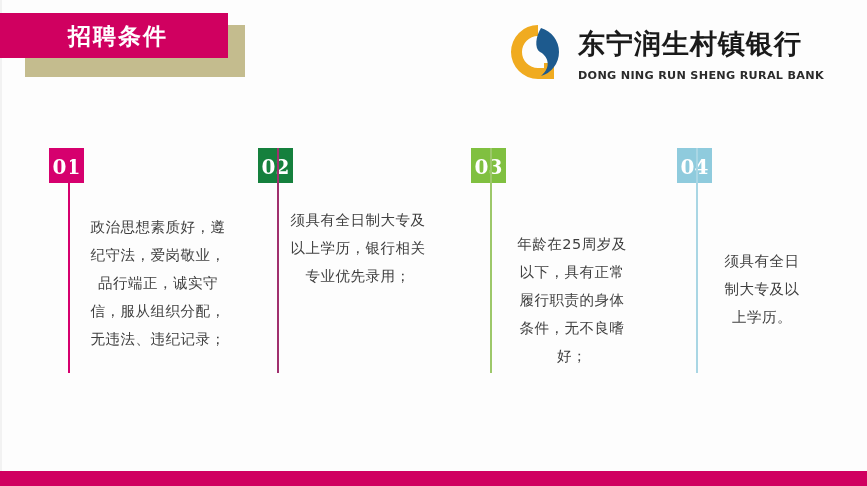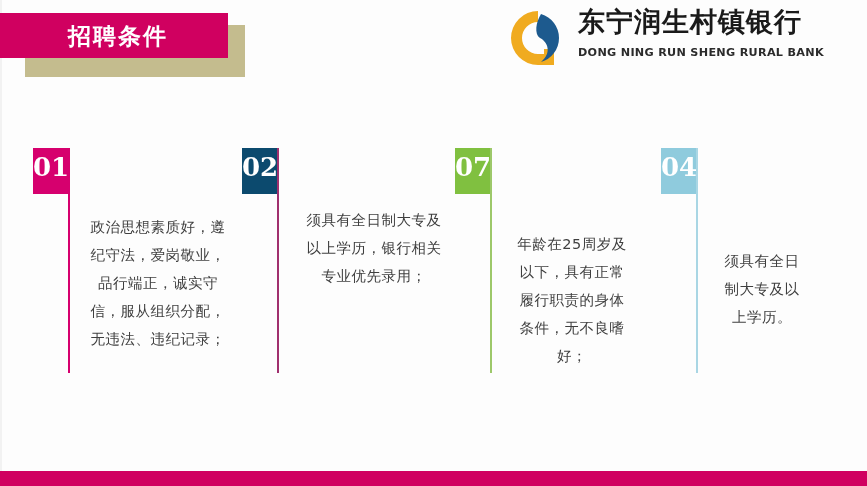--- a/index.html
+++ b/index.html
@@ -55,25 +55,25 @@
     letter-spacing: 2px;
     padding-left: 8px;
     box-sizing: border-box;
     white-space: nowrap;
   }
 
   
   .logo-block {
     position: absolute;
     left: 508px;
-    top: 8px;
+    top: 20px;
     width: 320px;
     height: 62px;
     display: flex;
-    align-items: flex-start;
+    align-items: flex-end;
   }
   .logo-mark {
     width: 60px;
     height: 60px;
     flex: 0 0 60px;
   }
   .logo-words {
     margin-left: 10px;
     display: flex;
     flex-direction: column;
@@ -106,27 +106,27 @@
     top: 0;
     width: 867px;
     height: 486px;
   }
   .step {
     position: absolute;
     top: 148px;
   }
   .badge {
     position: absolute;
-    left: 0;
+    left: 16px;
     top: 0;
     width: 35px;
-    height: 46px;
+    height: 35px;
     color: #ffffff;
     font-family: "DejaVu Serif", "Liberation Serif", serif;
-    font-size: 26px;
+    font-size: 20px;
     font-weight: bold;
     text-align: center;
     line-height: 38px;
     letter-spacing: 0px;
   }
   .vline {
     position: absolute;
     left: 35px;
     top: 0;
     width: 2px;
@@ -187,27 +187,27 @@
 
   <div class="steps">
 
     <div class="step" style="left:33px;">
       <div class="badge" style="background:#d6006e;">01</div>
       <div class="vline" style="background:#d6006e;"></div>
     </div>
     <div class="step-text" style="left:88px; top:213px; width:140px;">政治思想素质好，遵纪守法，爱岗敬业，品行端正，诚实守信，服从组织分配，无违法、违纪记录；</div>
 
     <div class="step" style="left:242px;">
-      <div class="badge" style="background:#0c4a6e;">02</div>
+      <div class="badge" style="background:#15803d;">02</div>
       <div class="vline" style="background:#a0306e;"></div>
     </div>
-    <div class="step-text" style="left:304px; top:206px; width:140px;">须具有全日制大专及以上学历，银行相关专业优先录用；</div>
+    <div class="step-text" style="left:288px; top:206px; width:140px;">须具有全日制大专及以上学历，银行相关专业优先录用；</div>
 
     <div class="step" style="left:455px;">
-      <div class="badge" style="background:#80c040;">07</div>
+      <div class="badge" style="background:#80c040;">03</div>
       <div class="vline" style="background:#9dc86a;"></div>
     </div>
     <div class="step-text" style="left:517px; top:230px; width:110px;">年龄在25周岁及以下，具有正常履行职责的身体条件，无不良嗜好；</div>
 
     <div class="step" style="left:661px;">
       <div class="badge" style="background:#8fcbdd;">04</div>
       <div class="vline" style="background:#a9d6e4;"></div>
     </div>
     <div class="step-text" style="left:722px; top:247px; width:80px;">须具有全日制大专及以上学历。</div>
 

